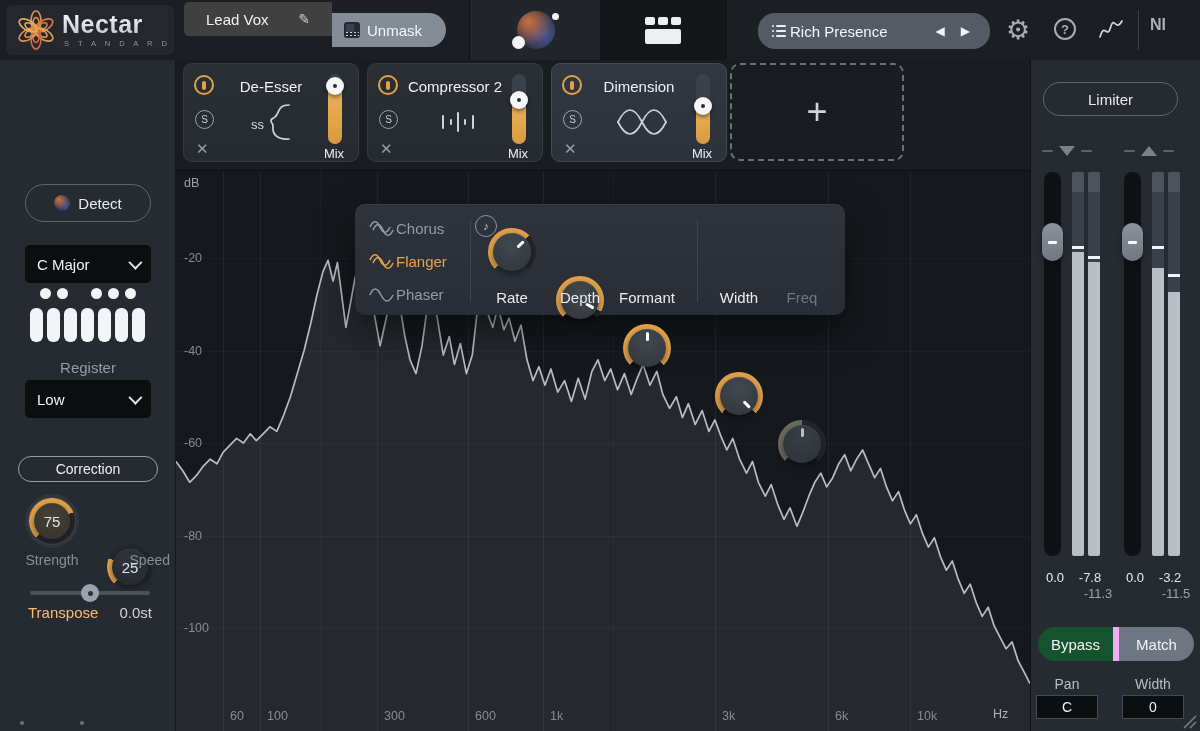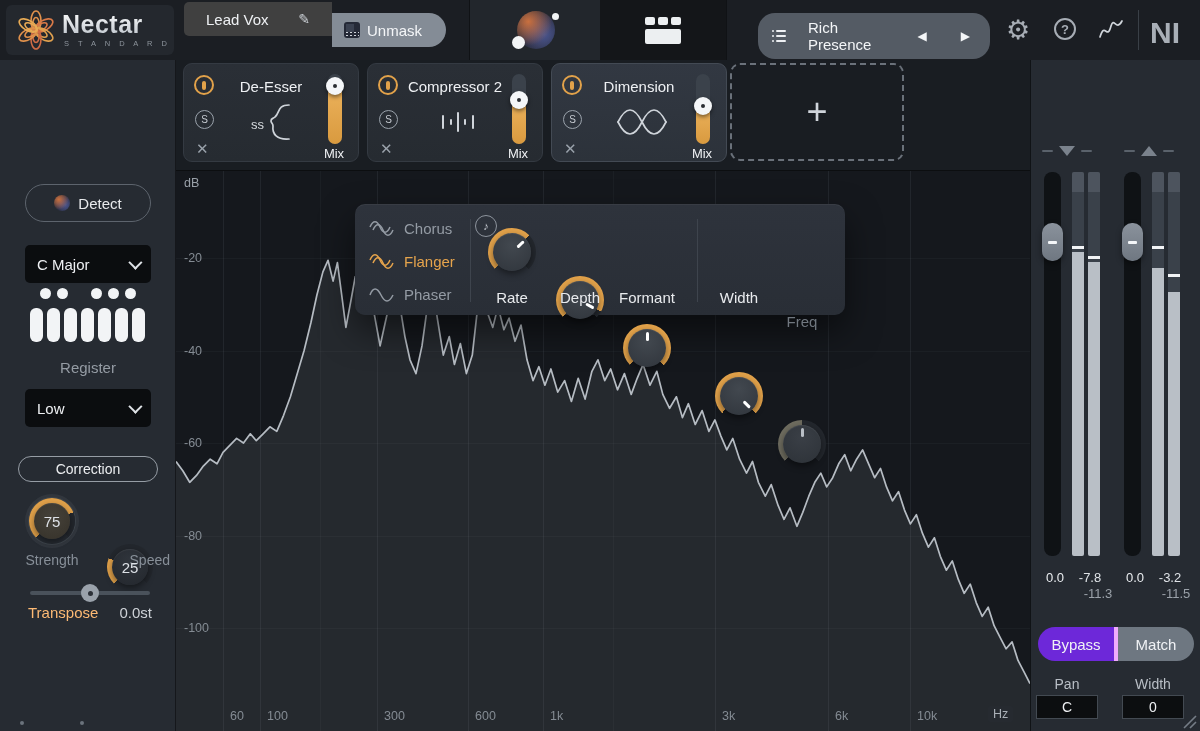--- a/index.html
+++ b/index.html
@@ -28,32 +28,32 @@
   .tab{top:0;height:60px;}
   .tab-sphere{left:470px;width:130px;background:#22262c;}
   .tab-modules{left:600px;width:126px;background:#141619;}
   .sphere{border-radius:50%;background:
       radial-gradient(circle at 30% 28%,#c9703f,rgba(201,112,63,0) 62%),
       radial-gradient(circle at 72% 62%,#47548d,rgba(71,84,141,0) 66%),
       radial-gradient(circle at 50% 50%,#55405a,#262a38 75%);}
   .sphere-dot{border-radius:50%;background:#f2f4f6;}
   .mod-icon{left:645px;top:17px;width:36px;height:27px;}
   .mod-icon i{position:absolute;background:#eceff1;border-radius:2px;}
-  .preset-pill{left:758px;top:13px;width:232px;height:46px;background:#545b64;border-radius:17px;
-               display:flex;align-items:center;padding:0 14px;box-sizing:border-box;gap:22px;}
+  .preset-pill{left:758px;top:13px;width:232px;height:36px;background:#545b64;border-radius:17px;
+               display:flex;align-items:center;padding:0 14px;box-sizing:border-box;gap:4px;}
   .list-icon{width:14px;height:12px;position:relative;}
   .list-icon i{position:absolute;left:4px;height:2px;width:10px;background:#eef0f3;border-radius:1px;}
   .list-icon b{position:absolute;left:0;height:2px;width:2px;background:#eef0f3;border-radius:1px;}
   .preset-pill .val{font-size:15px;color:#f4f6f8;flex:1;}
   .arrow-btn{font-size:12px;color:#f4f6f8;padding:2px 6px;}
   .icon-gear{left:1006px;top:15px;font-size:27px;color:#a7adb5;line-height:30px;}
   .icon-help{left:1054px;top:18px;width:22px;height:22px;border:2px solid #a7adb5;border-radius:50%;
              display:flex;align-items:center;justify-content:center;font-size:13px;color:#a7adb5;box-sizing:border-box;font-weight:bold;}
   .icon-sig{left:1096px;top:15px;}
-  .ni-logo{left:1150px;top:16px;font-size:30px;font-weight:bold;color:#a9afb7;letter-spacing:0px;}
+  .ni-logo{left:1150px;top:16px;font-size:16px;font-weight:bold;color:#a9afb7;letter-spacing:0px;}
   
   .sidebar-l{left:0;top:60px;width:176px;height:671px;background:#262b32;border-right:1px solid #15171b;box-sizing:border-box;}
   .panel-title{left:0;top:76px;width:176px;text-align:center;font-size:17px;font-weight:bold;color:#eef0f3;}
   .pill-btn{border:1px solid #5d646d;border-radius:19px;display:flex;align-items:center;justify-content:center;gap:8px;
             color:#e8eaec;font-size:15px;box-sizing:border-box;}
   .detect{left:25px;top:124px;width:126px;height:38px;}
   .select{background:#0b0d0f;border-radius:5px;display:flex;align-items:center;padding:0 12px;box-sizing:border-box;
           font-size:15px;color:#eef0f3;}
   .select .chev{margin-left:auto;width:8px;height:8px;border-right:2px solid #dfe3e7;border-bottom:2px solid #dfe3e7;
           transform:rotate(45deg) translateY(-2px);}
@@ -107,21 +107,21 @@
   .analyzer{left:176px;top:170px;width:854px;height:561px;background:#15181d;overflow:hidden;border-top:1px solid #0c0e10;}
   .gridv{position:absolute;top:0;width:1px;height:561px;background:rgba(160,170,180,.10);}
   .gridv.minor{background:rgba(160,170,180,.05);}
   .gridh{position:absolute;left:0;width:854px;height:1px;background:rgba(160,170,180,.05);}
   .dblabel,.flabel{position:absolute;font-size:12.5px;color:#848b93;}
   .hzlabel{position:absolute;font-size:12.5px;color:#aab0b7;background:#262a30;padding:1px 5px;border-radius:2px;}
   
   .fx-panel{left:355px;top:204px;width:490px;height:111px;border-radius:10px;
             background:linear-gradient(#2e333c,#292e36);box-shadow:0 16px 34px rgba(0,0,0,.5);
             border-top:1px solid rgba(255,255,255,.07);box-sizing:border-box;}
-  .mode-row{position:absolute;left:14px;width:102px;height:30px;display:flex;align-items:center;gap:9px;
+  .mode-row{position:absolute;left:14px;width:102px;height:30px;display:flex;align-items:center;gap:1px;
             font-size:15px;color:#949ba4;}
   .mode-row.sel{color:#e6a44c;}
   .mode-row svg{flex:0 0 auto;}
   .fxdiv{position:absolute;top:14px;width:1px;height:83px;background:#3e444d;}
   .fx-knob-label{position:absolute;width:90px;text-align:center;font-size:15px;color:#e9ebee;top:84px;}
   .fx-knob-label.dim{color:#70777f;}
   .sync-btn{position:absolute;left:120px;top:10px;width:22px;height:22px;border:1.5px solid #8d949d;border-radius:50%;
             box-sizing:border-box;display:flex;align-items:center;justify-content:center;font-size:11px;color:#c6cbd1;}
   
   .sidebar-r{left:1030px;top:60px;width:170px;height:671px;background:#262b32;border-left:1px solid #101316;box-sizing:border-box;}
@@ -136,21 +136,21 @@
   .mbar{position:absolute;top:0;width:12px;height:384px;background:#3a414a;border-radius:2px;overflow:hidden;}
   .mcap{position:absolute;left:0;top:0;width:100%;height:20px;background:#4d545e;}
   .mfill{position:absolute;left:0;bottom:0;width:100%;background:#b9bfc6;}
   .mpeak{position:absolute;left:0;width:100%;height:3px;background:#f2f4f6;}
   .readout{position:absolute;font-size:13px;text-align:center;width:40px;}
   .ro-main{color:#e9ecef;}
   .ro-peak{color:#dfe3e7;}
   .ro-rms{color:#9aa1a9;}
   .seg-btns{left:1038px;top:627px;width:156px;height:34px;border-radius:17px;overflow:hidden;display:flex;}
   .seg{flex:1;display:flex;align-items:center;justify-content:center;font-size:15px;color:#f0f2f5;}
-  .seg-bypass{background:#6d28d9;border-right:4px solid #f0abfc;}
+  .seg-bypass{background:#14532d;border-right:6px solid #f0abfc;}
   .seg-match{background:#6e7781;}
   .pw-label{position:absolute;top:676px;width:62px;text-align:center;font-size:14px;color:#b9bfc6;}
   .pw-box{position:absolute;top:695px;width:62px;height:24px;background:#0c0e10;border:1px solid #434a52;
           box-sizing:border-box;display:flex;align-items:center;justify-content:center;font-size:14px;color:#eef0f3;}
   .resize-grip{left:1182px;top:714px;}
   svg .ln{stroke:#cfd4da;stroke-width:1.7;fill:none;stroke-linecap:round;}
 </style>
 </head>
 <body>
 
@@ -257,21 +257,21 @@
       <div class="pk" style="left: 68px;"></div>
       <div class="pk" style="left: 85px;"></div>
       <div class="pk" style="left: 102px;"></div>
       <div class="pd" style="left: 9.5px;"></div>
       <div class="pd" style="left: 26.5px;"></div>
       <div class="pd" style="left: 60.5px;"></div>
       <div class="pd" style="left: 77.5px;"></div>
       <div class="pd" style="left: 94.5px;"></div>
     </div>
   <div class="abs reg-label" style="top:359px;">Register</div>
-  <div class="abs select reg-select" style="top:389px;">
+  <div class="abs select reg-select" style="top:380px;">
     <span>Low</span>
     <span class="chev"></span>
   </div>
 
   <div class="abs section-pill" style="top:456px;">
     <span>Correction</span>
   </div>
   <div class="abs knob kn-side active" style="left:29px;top:498px;">
       <div class="kring" style="background: conic-gradient(from 225deg, rgb(226, 162, 74) 0deg, rgb(226, 162, 74) 202.5deg, rgb(35, 39, 45) 202.5deg, rgb(35, 39, 45) 270deg, transparent 270deg, transparent 360deg);"></div>
       <div class="kface"></div>
@@ -437,24 +437,27 @@
         </div>
       </div>
     <div class="abs knob kn-fx disabled" style="left:423px;top:23px;">
         <div class="kring" style="background: conic-gradient(from 225deg, rgb(110, 108, 95) 0deg, rgb(110, 108, 95) 135deg, rgb(35, 39, 45) 135deg, rgb(35, 39, 45) 270deg, transparent 270deg, transparent 360deg);"></div>
         <div class="kface"></div>
         <div class="kindw" style="transform: rotate(0deg);">
           <div class="kind" style="background: rgb(185, 191, 198);"></div>
         </div>
       </div>
     <div class="fx-knob-label" style="left:339px;">Width</div>
-    <div class="fx-knob-label dim" style="left:402px;margin-top:24px;">Freq</div>
+    <div class="fx-knob-label dim" style="left:402px;">Freq</div>
   </div>
 
   <div class="abs sidebar-r"></div>
+  <div class="abs pill-btn limiter">
+    <span>Limiter</span>
+  </div>
   <div class="abs tri-row" style="left:1042px;">
     <span class="tri-dash"></span>
       <span class="tri-down"></span>
       <span class="tri-dash"></span>
   </div>
   <div class="abs tri-row" style="left:1124px;">
     <span class="tri-dash"></span>
       <span class="tri-up"></span>
       <span class="tri-dash"></span>
   </div>

